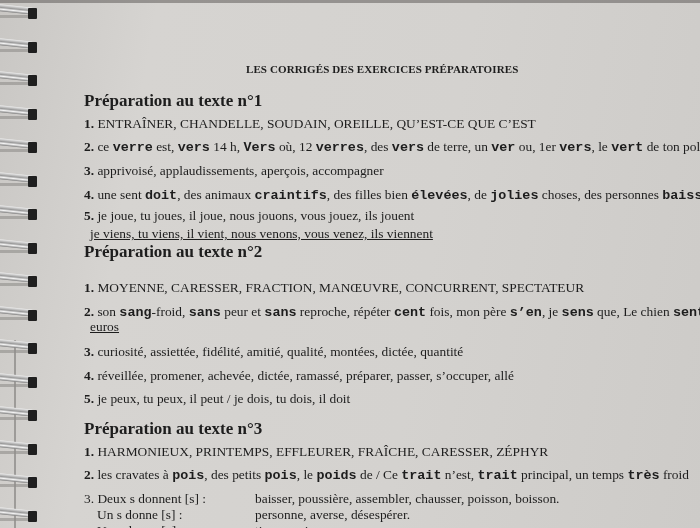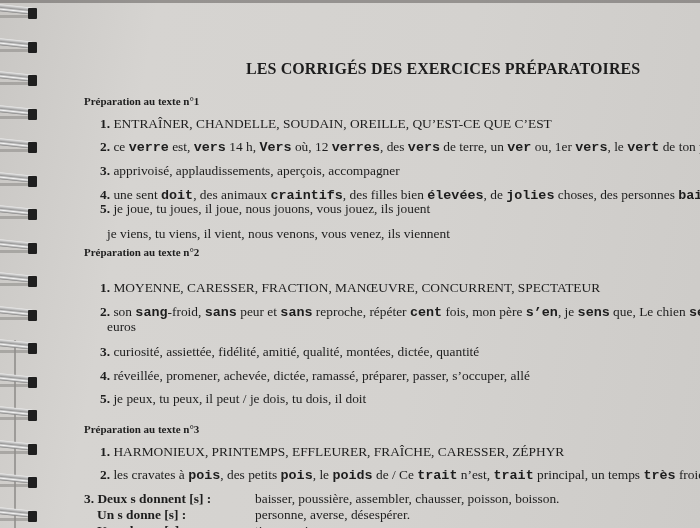--- a/index.html
+++ b/index.html
@@ -22,28 +22,28 @@
     position:absolute; left:28px; top:4px; width:9px; height:11px;
     background:#1f1f1f; border-radius:1px;
   }
   .coil .shadow {
     position:absolute; left:0; top:11px; width:30px; height:3px; background:#8f8d8a; opacity:.6;
   }
   .spine { position:absolute; left:14px; top:340px; width:2px; height:188px; background:#6a6866; opacity:.5; }
 
   .page { position:absolute; left:84px; top:0; width:640px; font-size:13.4px; line-height:16px; }
   .title {
-    position:absolute; left:162px; top:61px; font-weight:bold; font-size:16px; letter-spacing:0.1px; white-space:nowrap;
+    position:absolute; left:162px; top:61px; font-weight:bold; font-size:11px; letter-spacing:0.1px; white-space:nowrap;
   }
-  .sec { position:absolute; left:0; font-weight:bold; font-size:11px; white-space:nowrap; }
-  .item { position:absolute; left:0; white-space:nowrap;margin-left:16px; }
+  .sec { position:absolute; left:0; font-weight:bold; font-size:17px; white-space:nowrap; }
+  .item { position:absolute; left:0; white-space:nowrap; }
   .item .n { font-weight:bold; }
   .b { font-weight:bold;font-family:Liberation Mono, monospace; }
-  .cont { position:absolute; left:23px; white-space:nowrap; }
-  .lbl { position:absolute; font-weight:bold; white-space:nowrap; }
+  .cont { position:absolute; left:6px; white-space:nowrap;text-decoration:underline; }
+  .lbl { position:absolute; font-weight:normal; white-space:nowrap; }
   .val { position:absolute; left:171px; white-space:nowrap; }
 </style>
 </head>
 <body>
 
 <div class="topshadow"></div>
 
 <div class="binding" id="binding">
   <div class="spine"></div>
 <div class="coil" style="top: 4px;">
@@ -129,21 +129,21 @@
   </div>
 
 <div class="page">
   <div class="title">LES CORRIGÉS DES EXERCICES PRÉPARATOIRES</div>
 
   <div class="sec" style="top:93px">Préparation au texte n°1</div>
   <div class="item" style="top:116px"><span class="n">1.</span><span> ENTRAÎNER, CHANDELLE, SOUDAIN, OREILLE, QU’EST-CE QUE C’EST</span></div>
   <div class="item" style="top:139px"><span class="n">2.</span><span> ce </span><span class="b">verre</span><span> est, </span><span class="b">vers</span><span> 14 h, </span><span class="b">Vers</span><span> où, 12 </span><span class="b">verres</span><span>, des </span><span class="b">vers</span><span> de terre, un </span><span class="b">ver</span><span> ou, 1er </span><span class="b">vers</span><span>, le </span><span class="b">vert</span><span> de ton polo</span></div>
   <div class="item" style="top:163px"><span class="n">3.</span><span> apprivoisé, applaudissements, aperçois, accompagner</span></div>
   <div class="item" style="top:187px"><span class="n">4.</span><span> une sent </span><span class="b">doit</span><span>, des animaux </span><span class="b">craintifs</span><span>, des filles bien </span><span class="b">élevées</span><span>, de </span><span class="b">jolies</span><span> choses, des personnes </span><span class="b">baisser</span></div>
-  <div class="item" style="top:201px"><span class="n">5.</span><span> je joue, tu joues, il joue, nous jouons, vous jouez, ils jouent</span></div>
+  <div class="item" style="top:208px"><span class="n">5.</span><span> je joue, tu joues, il joue, nous jouons, vous jouez, ils jouent</span></div>
   <div class="cont" style="top:226px">je viens, tu viens, il vient, nous venons, vous venez, ils viennent</div>
 
   <div class="sec" style="top:244px">Préparation au texte n°2</div>
   <div class="item" style="top:280px"><span class="n">1.</span><span> MOYENNE, CARESSER, FRACTION, MANŒUVRE, CONCURRENT, SPECTATEUR</span></div>
   <div class="item" style="top:304px"><span class="n">2.</span><span> son </span><span class="b">sang</span><span>-froid, </span><span class="b">sans</span><span> peur et </span><span class="b">sans</span><span> reproche, répéter </span><span class="b">cent</span><span> fois, mon père </span><span class="b">s’en</span><span>, je </span><span class="b">sens</span><span> que, Le chien </span><span class="b">sent</span><span>, huit </span><span class="b">cent</span></div>
   <div class="cont" style="top:319px">euros</div>
   <div class="item" style="top:344px"><span class="n">3.</span><span> curiosité, assiettée, fidélité, amitié, qualité, montées, dictée, quantité</span></div>
   <div class="item" style="top:368px"><span class="n">4.</span><span> réveillée, promener, achevée, dictée, ramassé, préparer, passer, s’occuper, allé</span></div>
   <div class="item" style="top:391px"><span class="n">5.</span><span> je peux, tu peux, il peut / je dois, tu dois, il doit</span></div>
 

